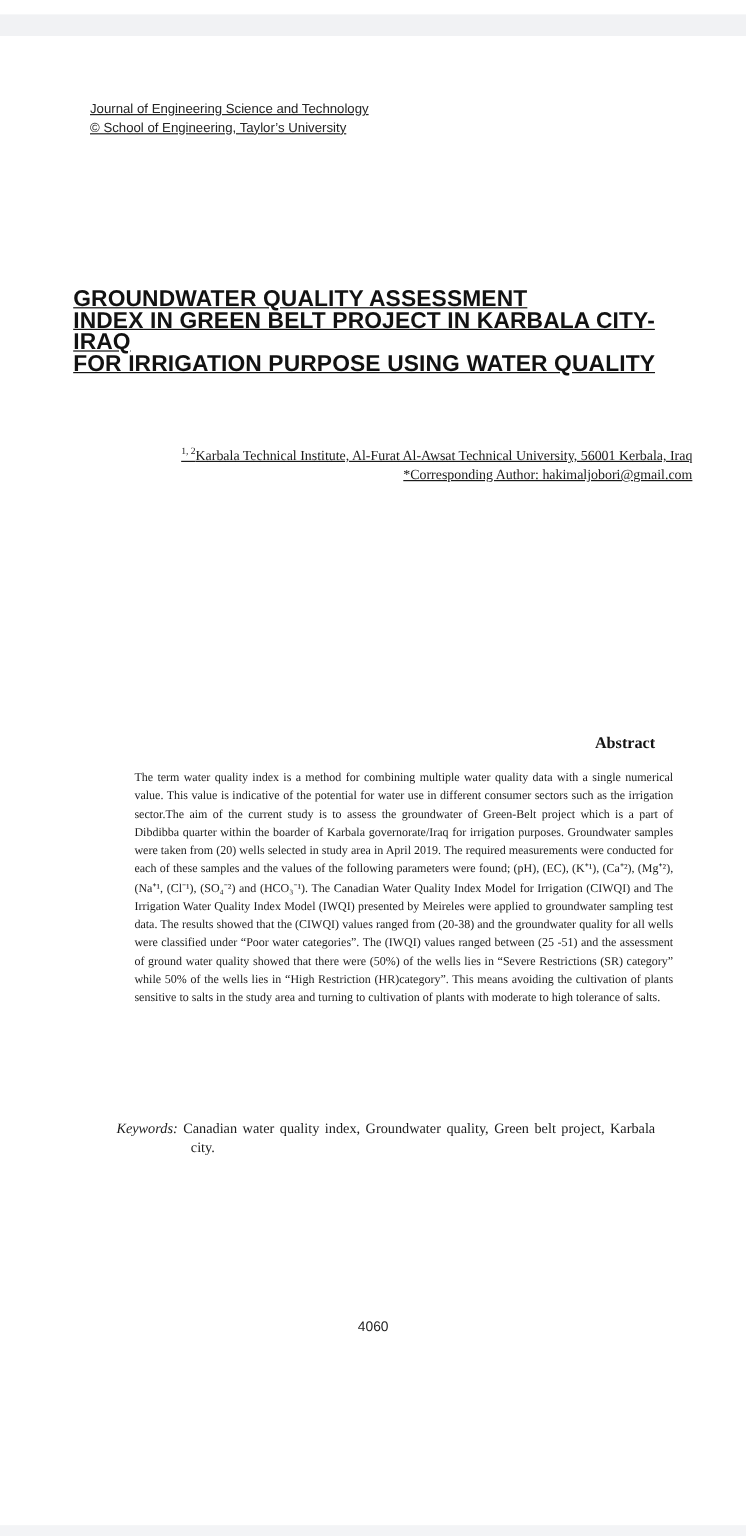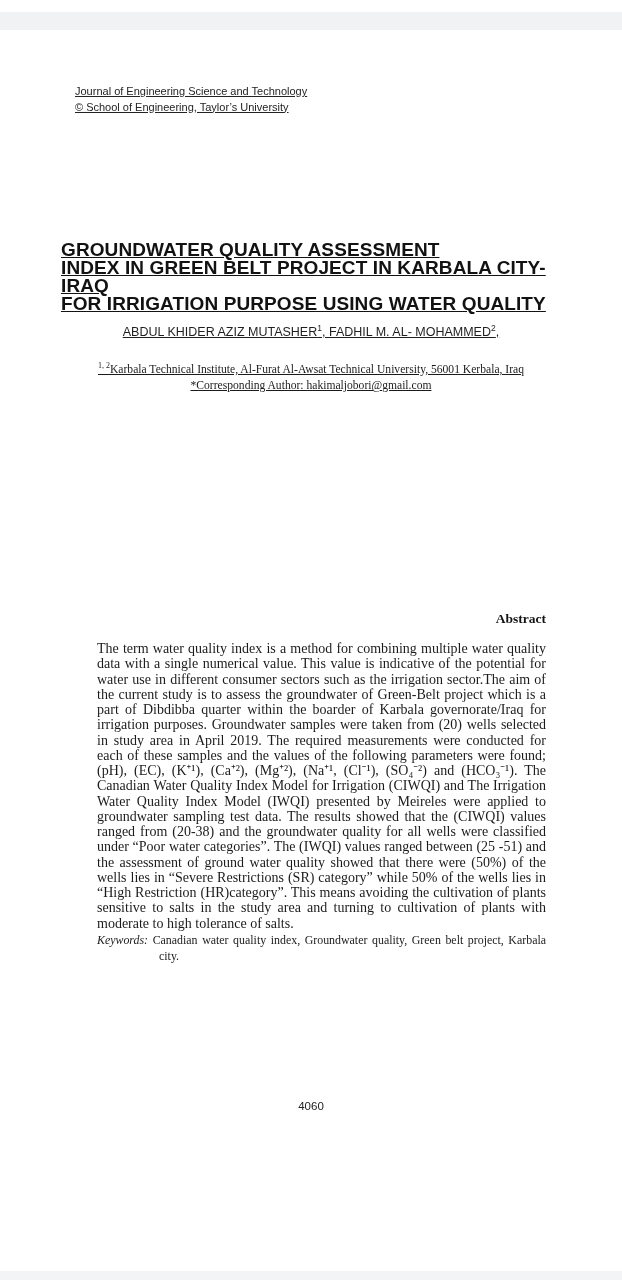--- a/index.html
+++ b/index.html
@@ -35,35 +35,35 @@
 
   .authors {
     position: absolute; left: 61px; top: 324px; width: 500px;
     text-align: center;
     font-family: "Liberation Sans", sans-serif;
     font-size: 12.5px; line-height: 17px; color: #1e1e1e;
   }
   .authors sup { font-size: 8.5px; line-height: 0; }
 
   .affiliations {
-    position: absolute; left: 45px; top: 362px; width: 532px;
-    text-align: center;
+    position: absolute; left: 45px; top: 372px; width: 532px;
+    text-align: right;
     font-size: 11.6px; line-height: 16px; color: #1b1b1b;
   }
   .affiliations sup { font-size: 8px; line-height: 0; }
 
   .abstract-heading {
     position: absolute; left: 97px; top: 611px; width: 449px;
     text-align: right;
     font-weight: bold; font-size: 13.5px; color: #141414;
   }
 
   .abstract-body {
-    position: absolute; left: 97px; top: 641px; width: 449px;
-    font-size: 14px; line-height: 15.25px;
+    position: absolute; left: 112px; top: 641px; width: 449px;
+    font-size: 10px; line-height: 15.25px;
     text-align: justify; color: #1b1b1b;
   }
 
   .keywords {
     position: absolute; left: 97px; top: 933px; width: 449px;
     font-size: 11.9px; line-height: 15.5px;
     text-align: justify; color: #1b1b1b;
     padding-left: 62px; text-indent: -62px;
     box-sizing: border-box;
   }
@@ -87,21 +87,20 @@
   <span class="line">© School of Engineering, Taylor’s University</span>
 </div>
 
 <h1 class="paper-title" style="margin:0;">
   <span class="line">GROUNDWATER QUALITY ASSESSMENT</span>
   <span class="line">INDEX IN GREEN BELT PROJECT IN KARBALA CITY- IRAQ</span>
   <span class="line">FOR IRRIGATION PURPOSE USING WATER QUALITY</span>
 </h1>
 
 <div class="authors">
-  <span class="line"><span>ABDUL KHIDER AZIZ MUTASHER</span><sup>1</sup><span>, FADHIL M. AL- MOHAMMED</span><sup>2</sup><span>,</span></span>
 </div>
 
 <div class="affiliations">
   <span class="line"><sup>1, 2</sup><span>Karbala Technical Institute, Al-Furat Al-Awsat Technical University, 56001 Kerbala, Iraq</span></span>
   <span class="line"><span>*Corresponding Author: hakimaljobori@gmail.com</span></span>
 </div>
 
 <div class="abstract-heading">Abstract</div>
 
 <p class="abstract-body" style="margin:0;">The term water quality index is a method for combining multiple water quality data with a single numerical value. This value is indicative of the potential for water use in different consumer sectors such as the irrigation sector.The aim of the current study is to assess the groundwater of Green-Belt project which is a part of Dibdibba quarter within the boarder of Karbala governorate/Iraq for irrigation purposes. Groundwater samples were taken from (20) wells selected in study area in April 2019. The required measurements were conducted for each of these samples and the values of the following parameters were found; (pH), (EC), (K⁺¹), (Ca⁺²), (Mg⁺²), (Na⁺¹, (Cl⁻¹), (SO₄⁻²) and (HCO₃⁻¹). The Canadian Water Quality Index Model for Irrigation (CIWQI) and The Irrigation Water Quality Index Model (IWQI) presented by Meireles were applied to groundwater sampling test data. The results showed that the (CIWQI) values ranged from (20-38) and the groundwater quality for all wells were classified under “Poor water categories”. The (IWQI) values ranged between (25 -51) and the assessment of ground water quality showed that there were (50%) of the wells lies in “Severe Restrictions (SR) category” while 50% of the wells lies in “High Restriction (HR)category”. This means avoiding the cultivation of plants sensitive to salts in the study area and turning to cultivation of plants with moderate to high tolerance of salts.</p>

